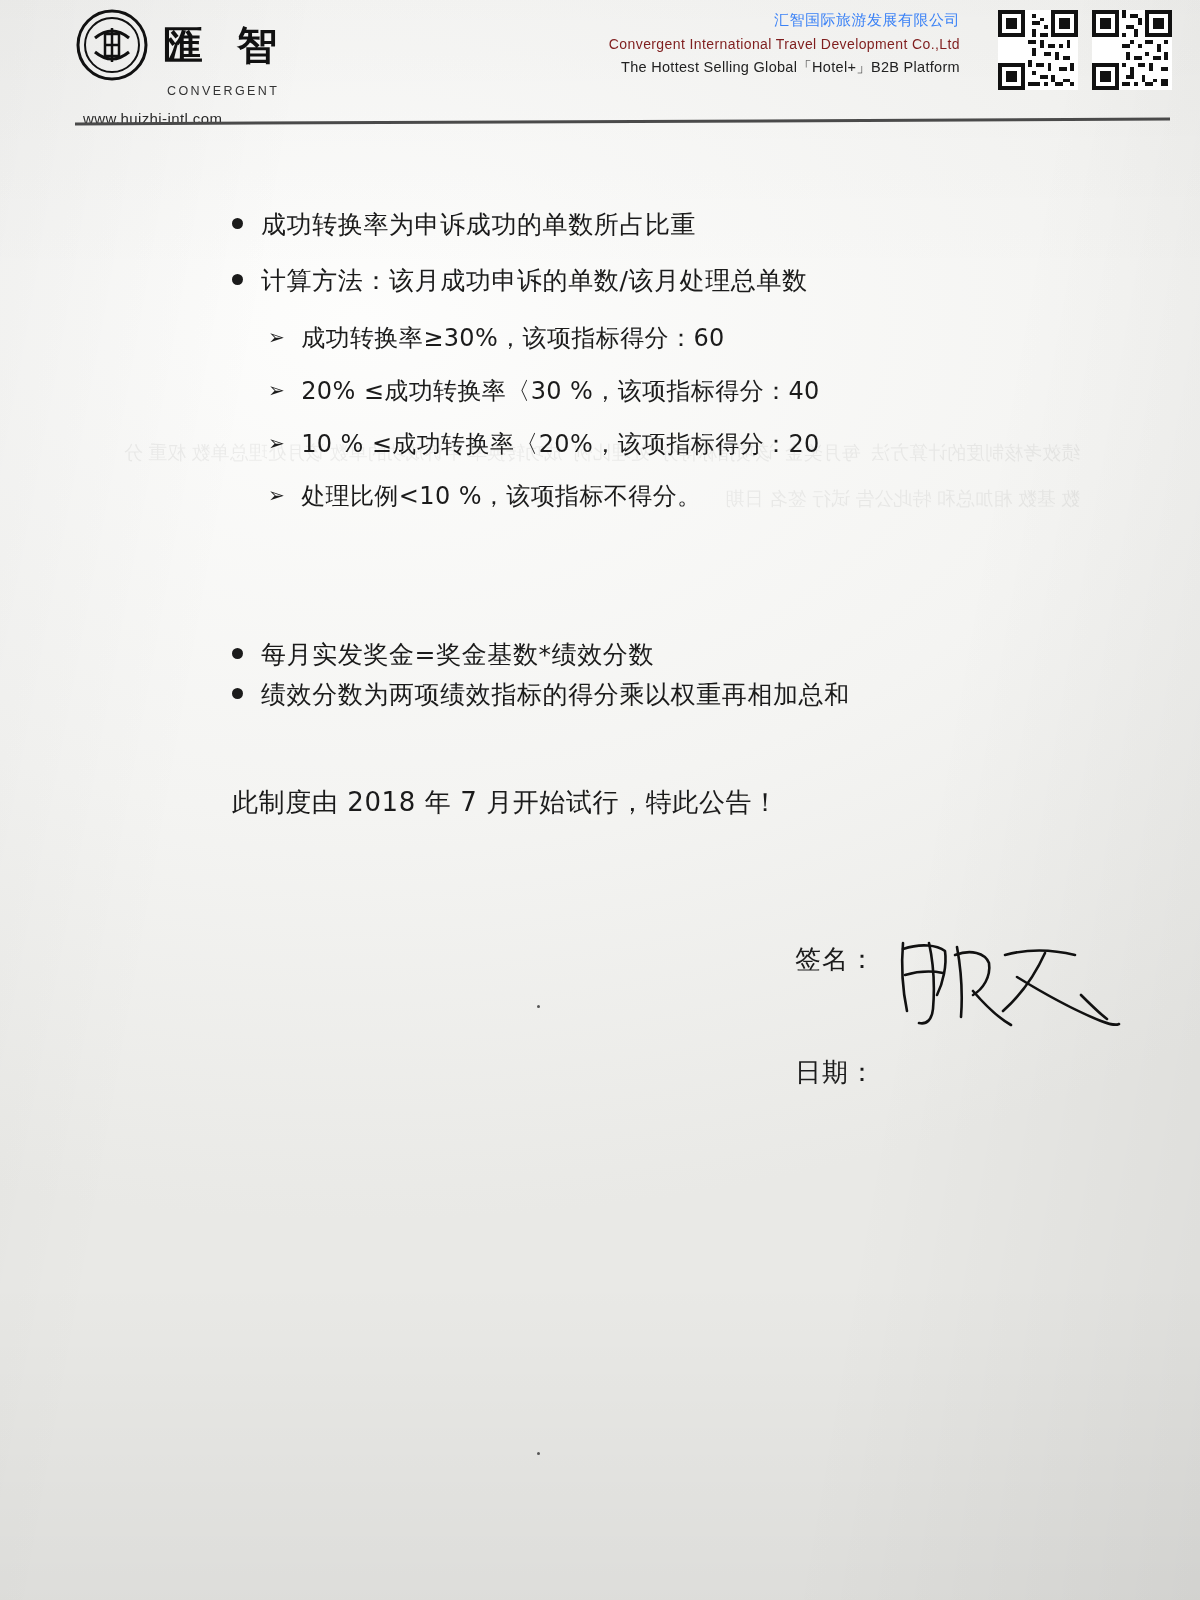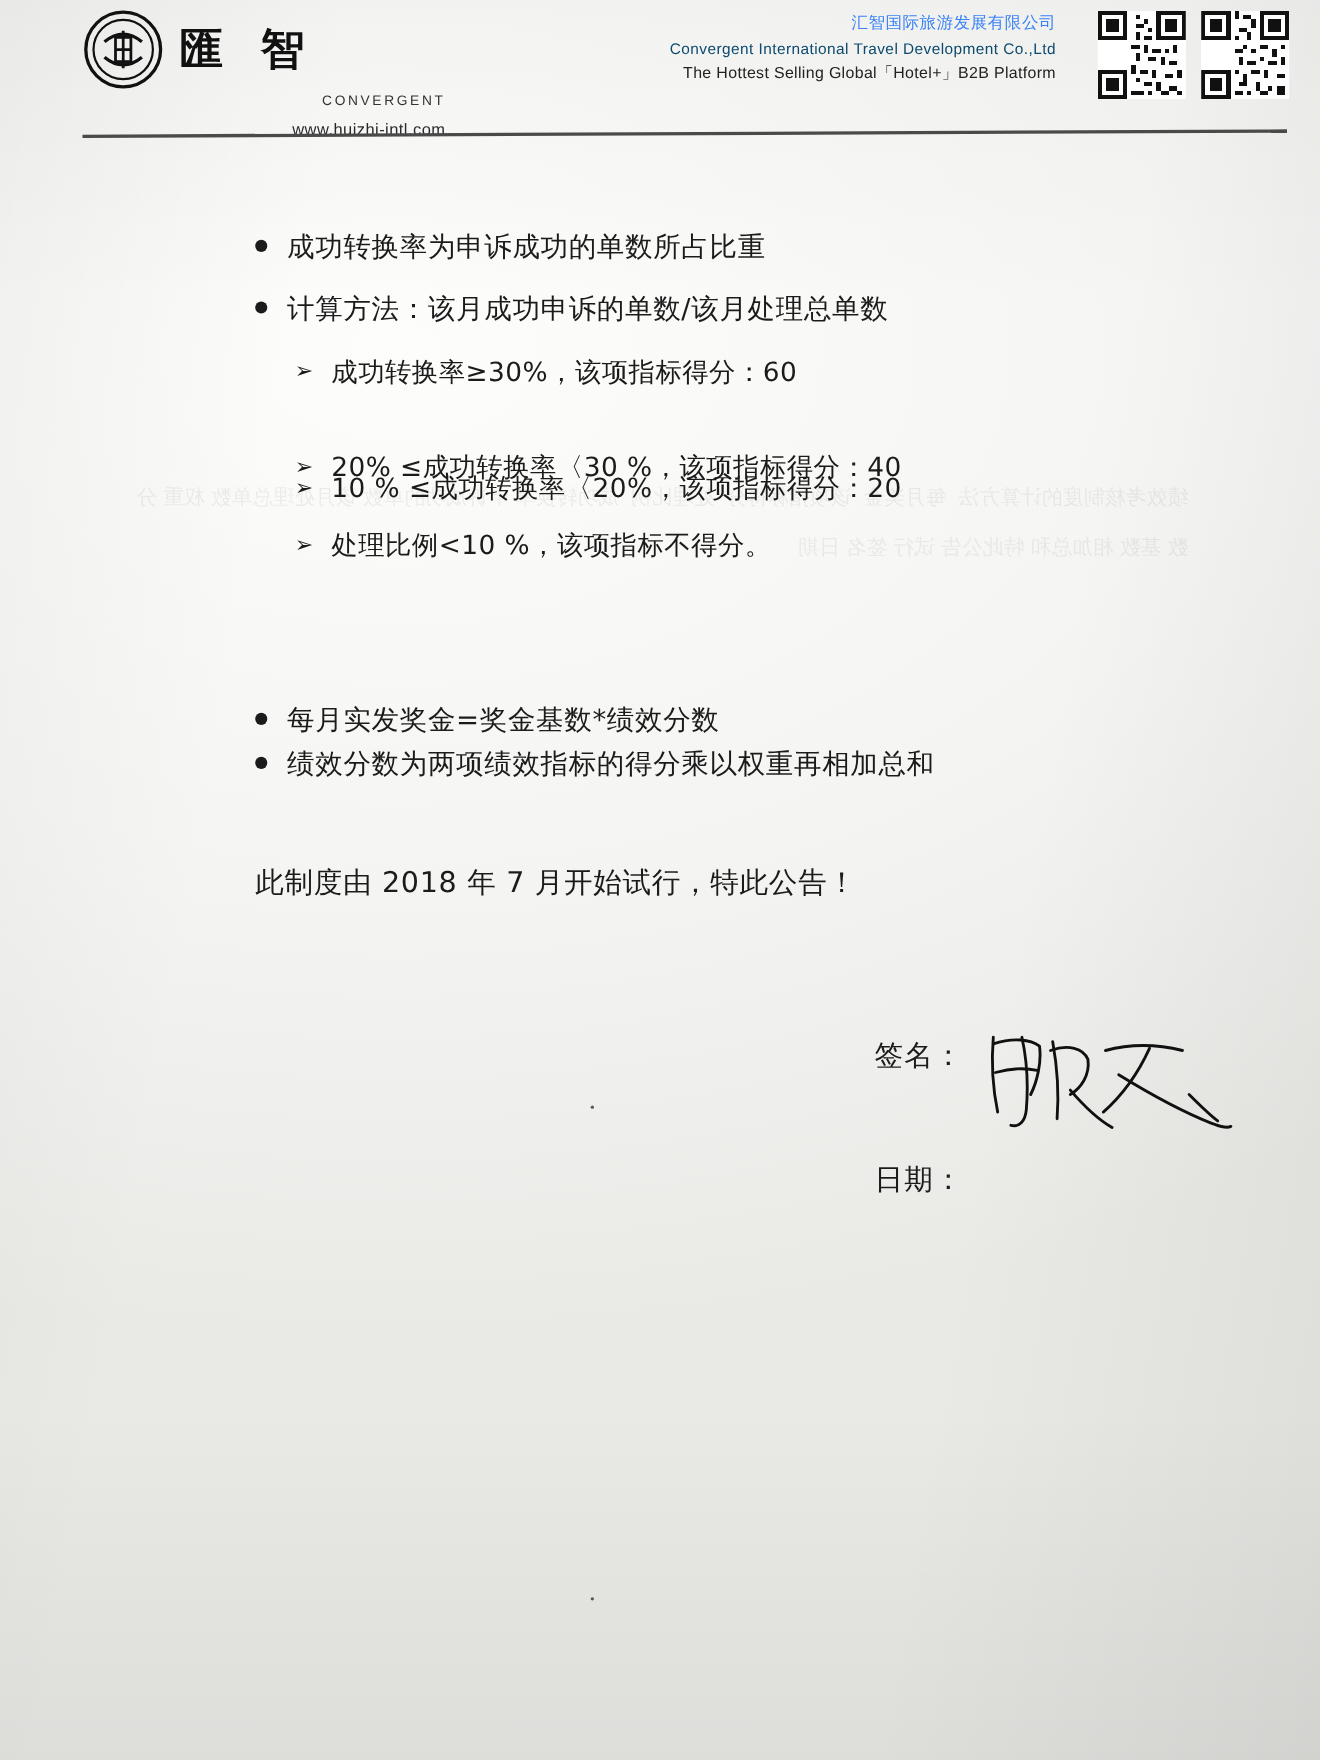--- a/index.html
+++ b/index.html
@@ -54,21 +54,20 @@
   .letterhead {
     position: absolute;
     left: 0; right: 0; top: 0;
     height: 125px;
   }
   .logo-block {
     position: absolute;
     left: 75px;
     top: 8px;
     width: 330px;
-    text-align: right;
   }
   .logo-row {
     display: flex;
     align-items: center;
     gap: 14px;
   }
   .logo-mark {
     width: 74px;
     height: 74px;
   }
@@ -106,21 +105,21 @@
   }
   .company-cn {
     font-family: "DejaVu Sans", sans-serif;
     font-size: 15px;
     color: #3b82f6;
     letter-spacing: 0.5px;
   }
   .company-en {
     font-family: "Liberation Sans", sans-serif;
     font-size: 14px;
-    color: #0c4a6e;
+    color: #7f1d1d;
     letter-spacing: 0.4px;
   }
   .company-tag-cn {
     font-family: "DejaVu Sans", sans-serif;
     font-size: 15px;
     color: #222;
     letter-spacing: 0.5px;
     margin-top: 2px;
   }
   .company-tag-en {
@@ -355,21 +354,21 @@
   </div>
 
   <div class="line bullet-item" style="left:232px; top:134px;">
     <span class="dot"></span><span>计算方法：该月成功申诉的单数/该月处理总单数</span>
   </div>
 
   <div class="line sub-item" style="left:268px; top:192px;">
     <span class="arrow">➢</span><span>成功转换率≥30%，该项指标得分：60</span>
   </div>
 
-  <div class="line sub-item" style="left:268px; top:245px;margin-top:34px;">
+  <div class="line sub-item" style="left:268px; top:245px;">
     <span class="arrow">➢</span><span>20% ≤成功转换率〈30 %，该项指标得分：40</span>
   </div>
 
   <div class="line sub-item" style="left:268px; top:298px;">
     <span class="arrow">➢</span><span>10 % ≤成功转换率〈20%，该项指标得分：20</span>
   </div>
 
   <div class="line sub-item" style="left:268px; top:350px;">
     <span class="arrow">➢</span><span>处理比例&lt;10 %，该项指标不得分。</span>
   </div>

